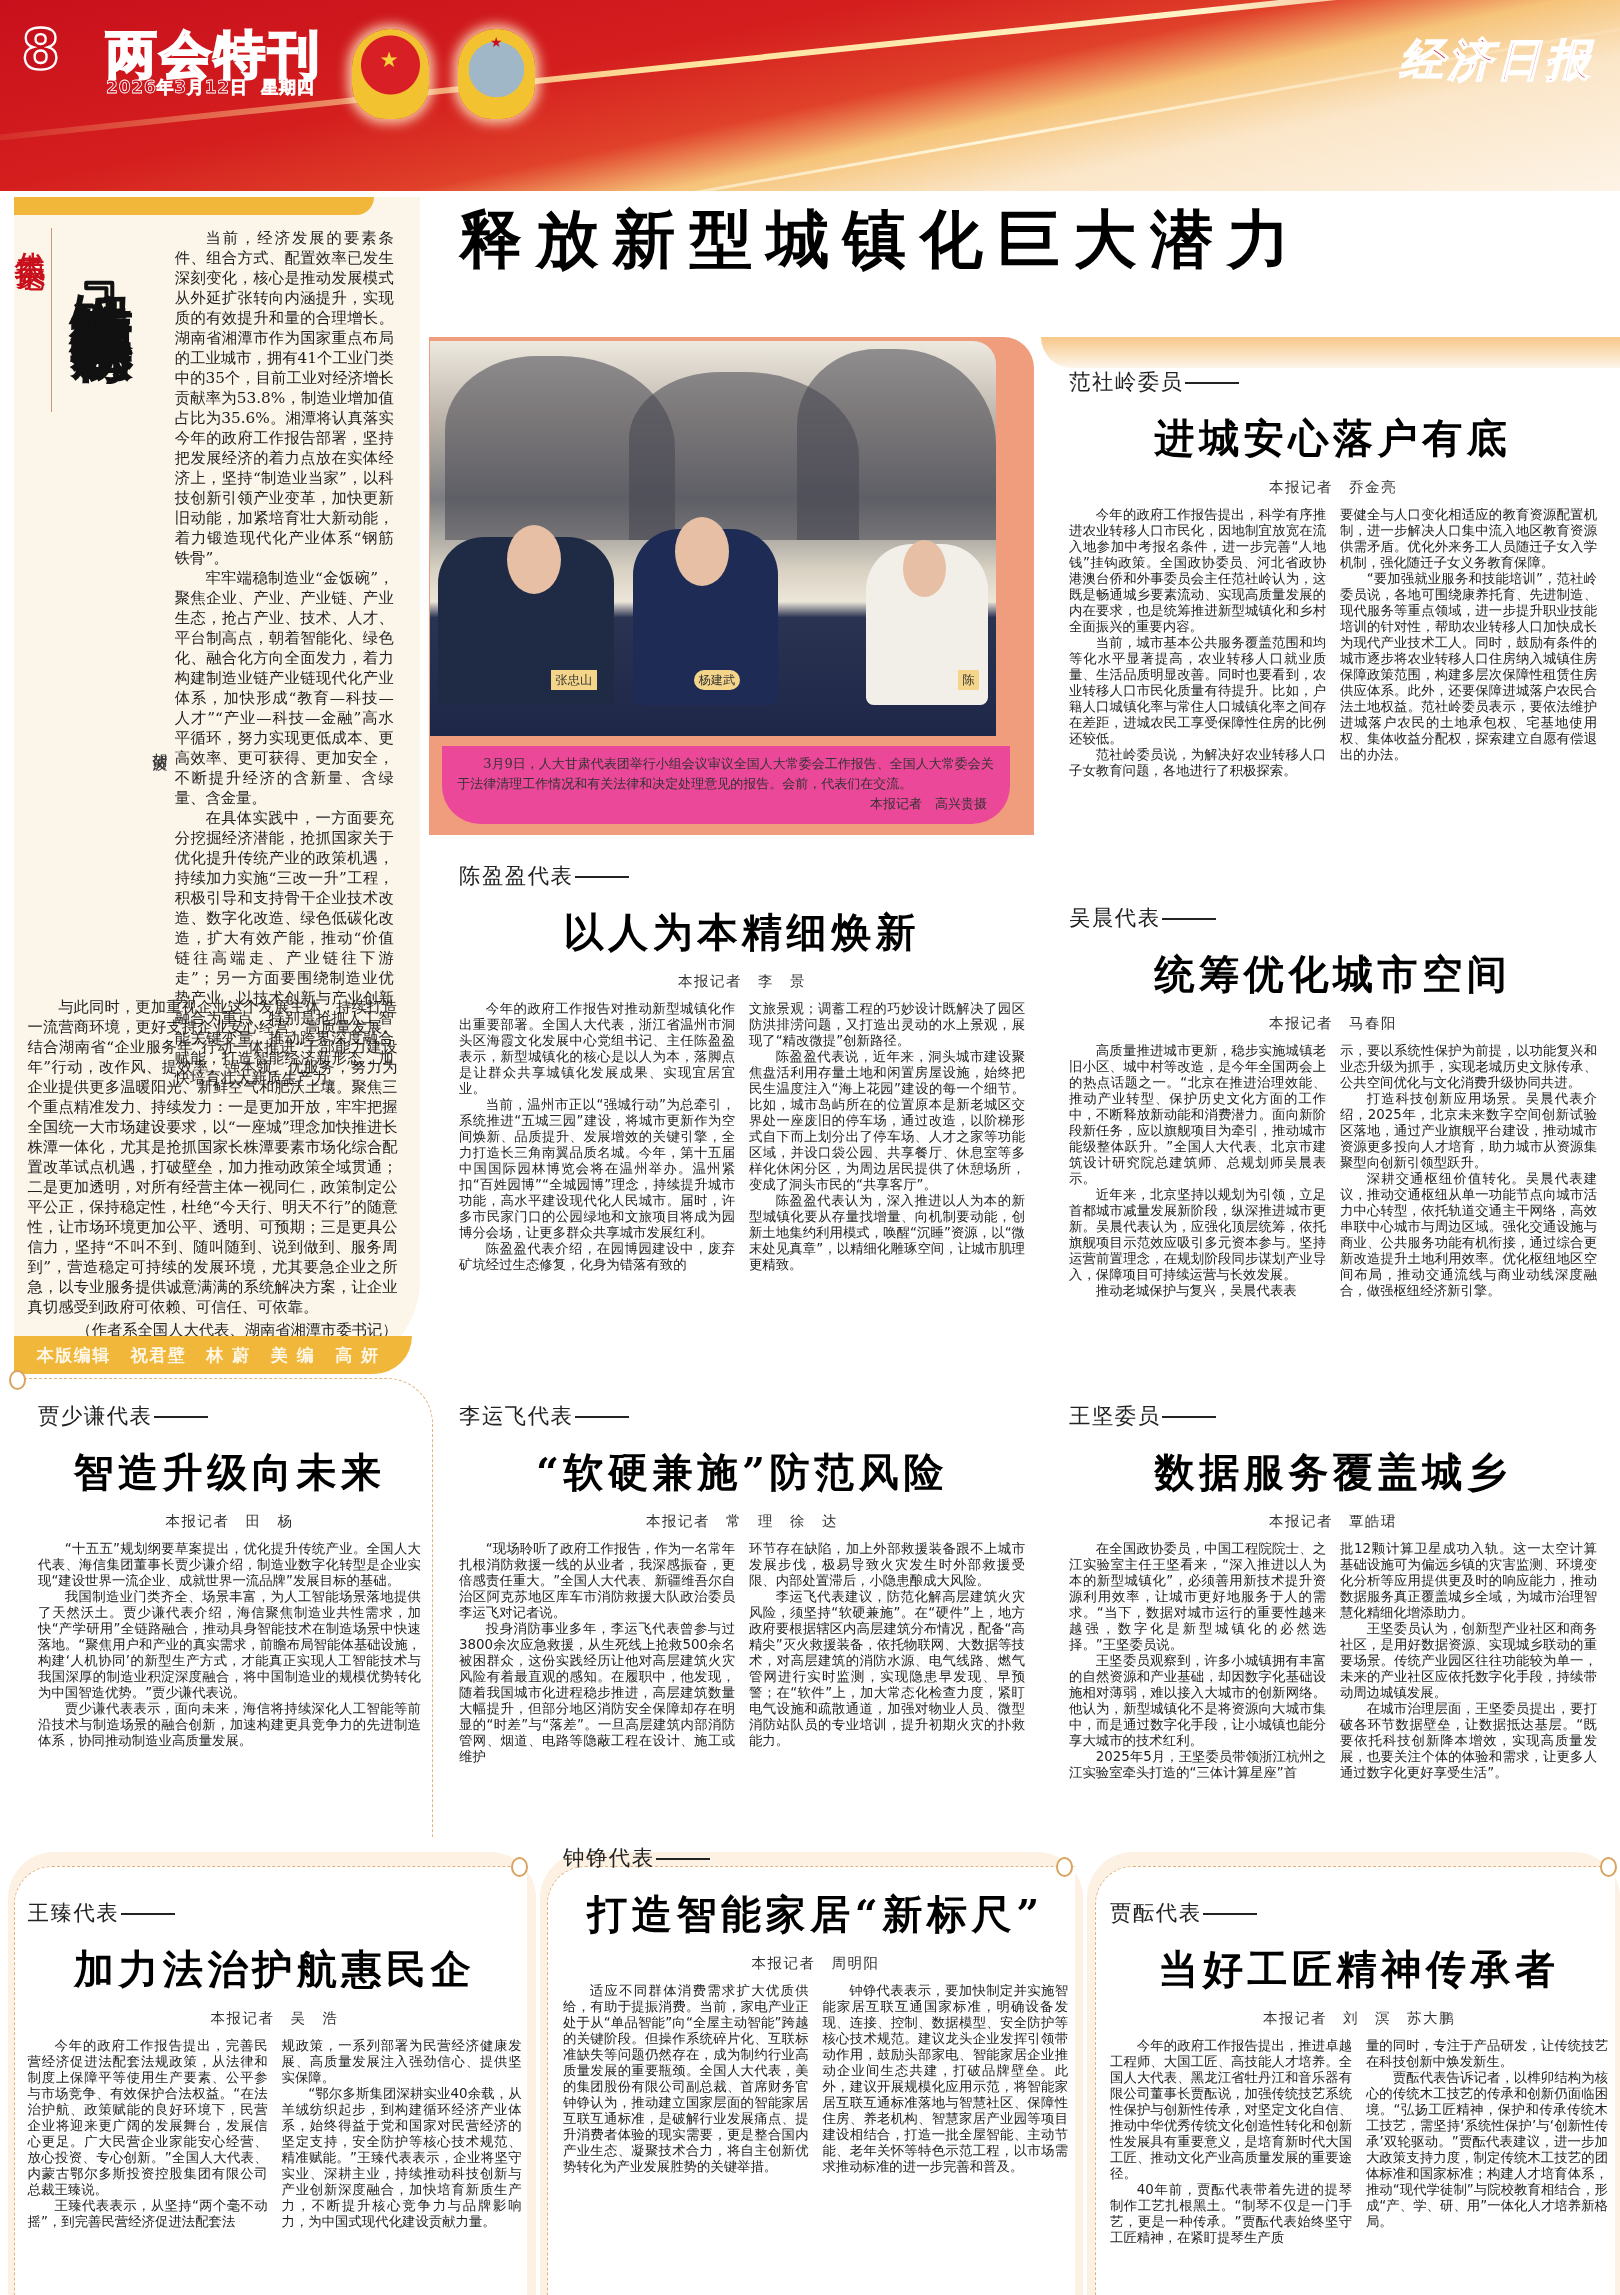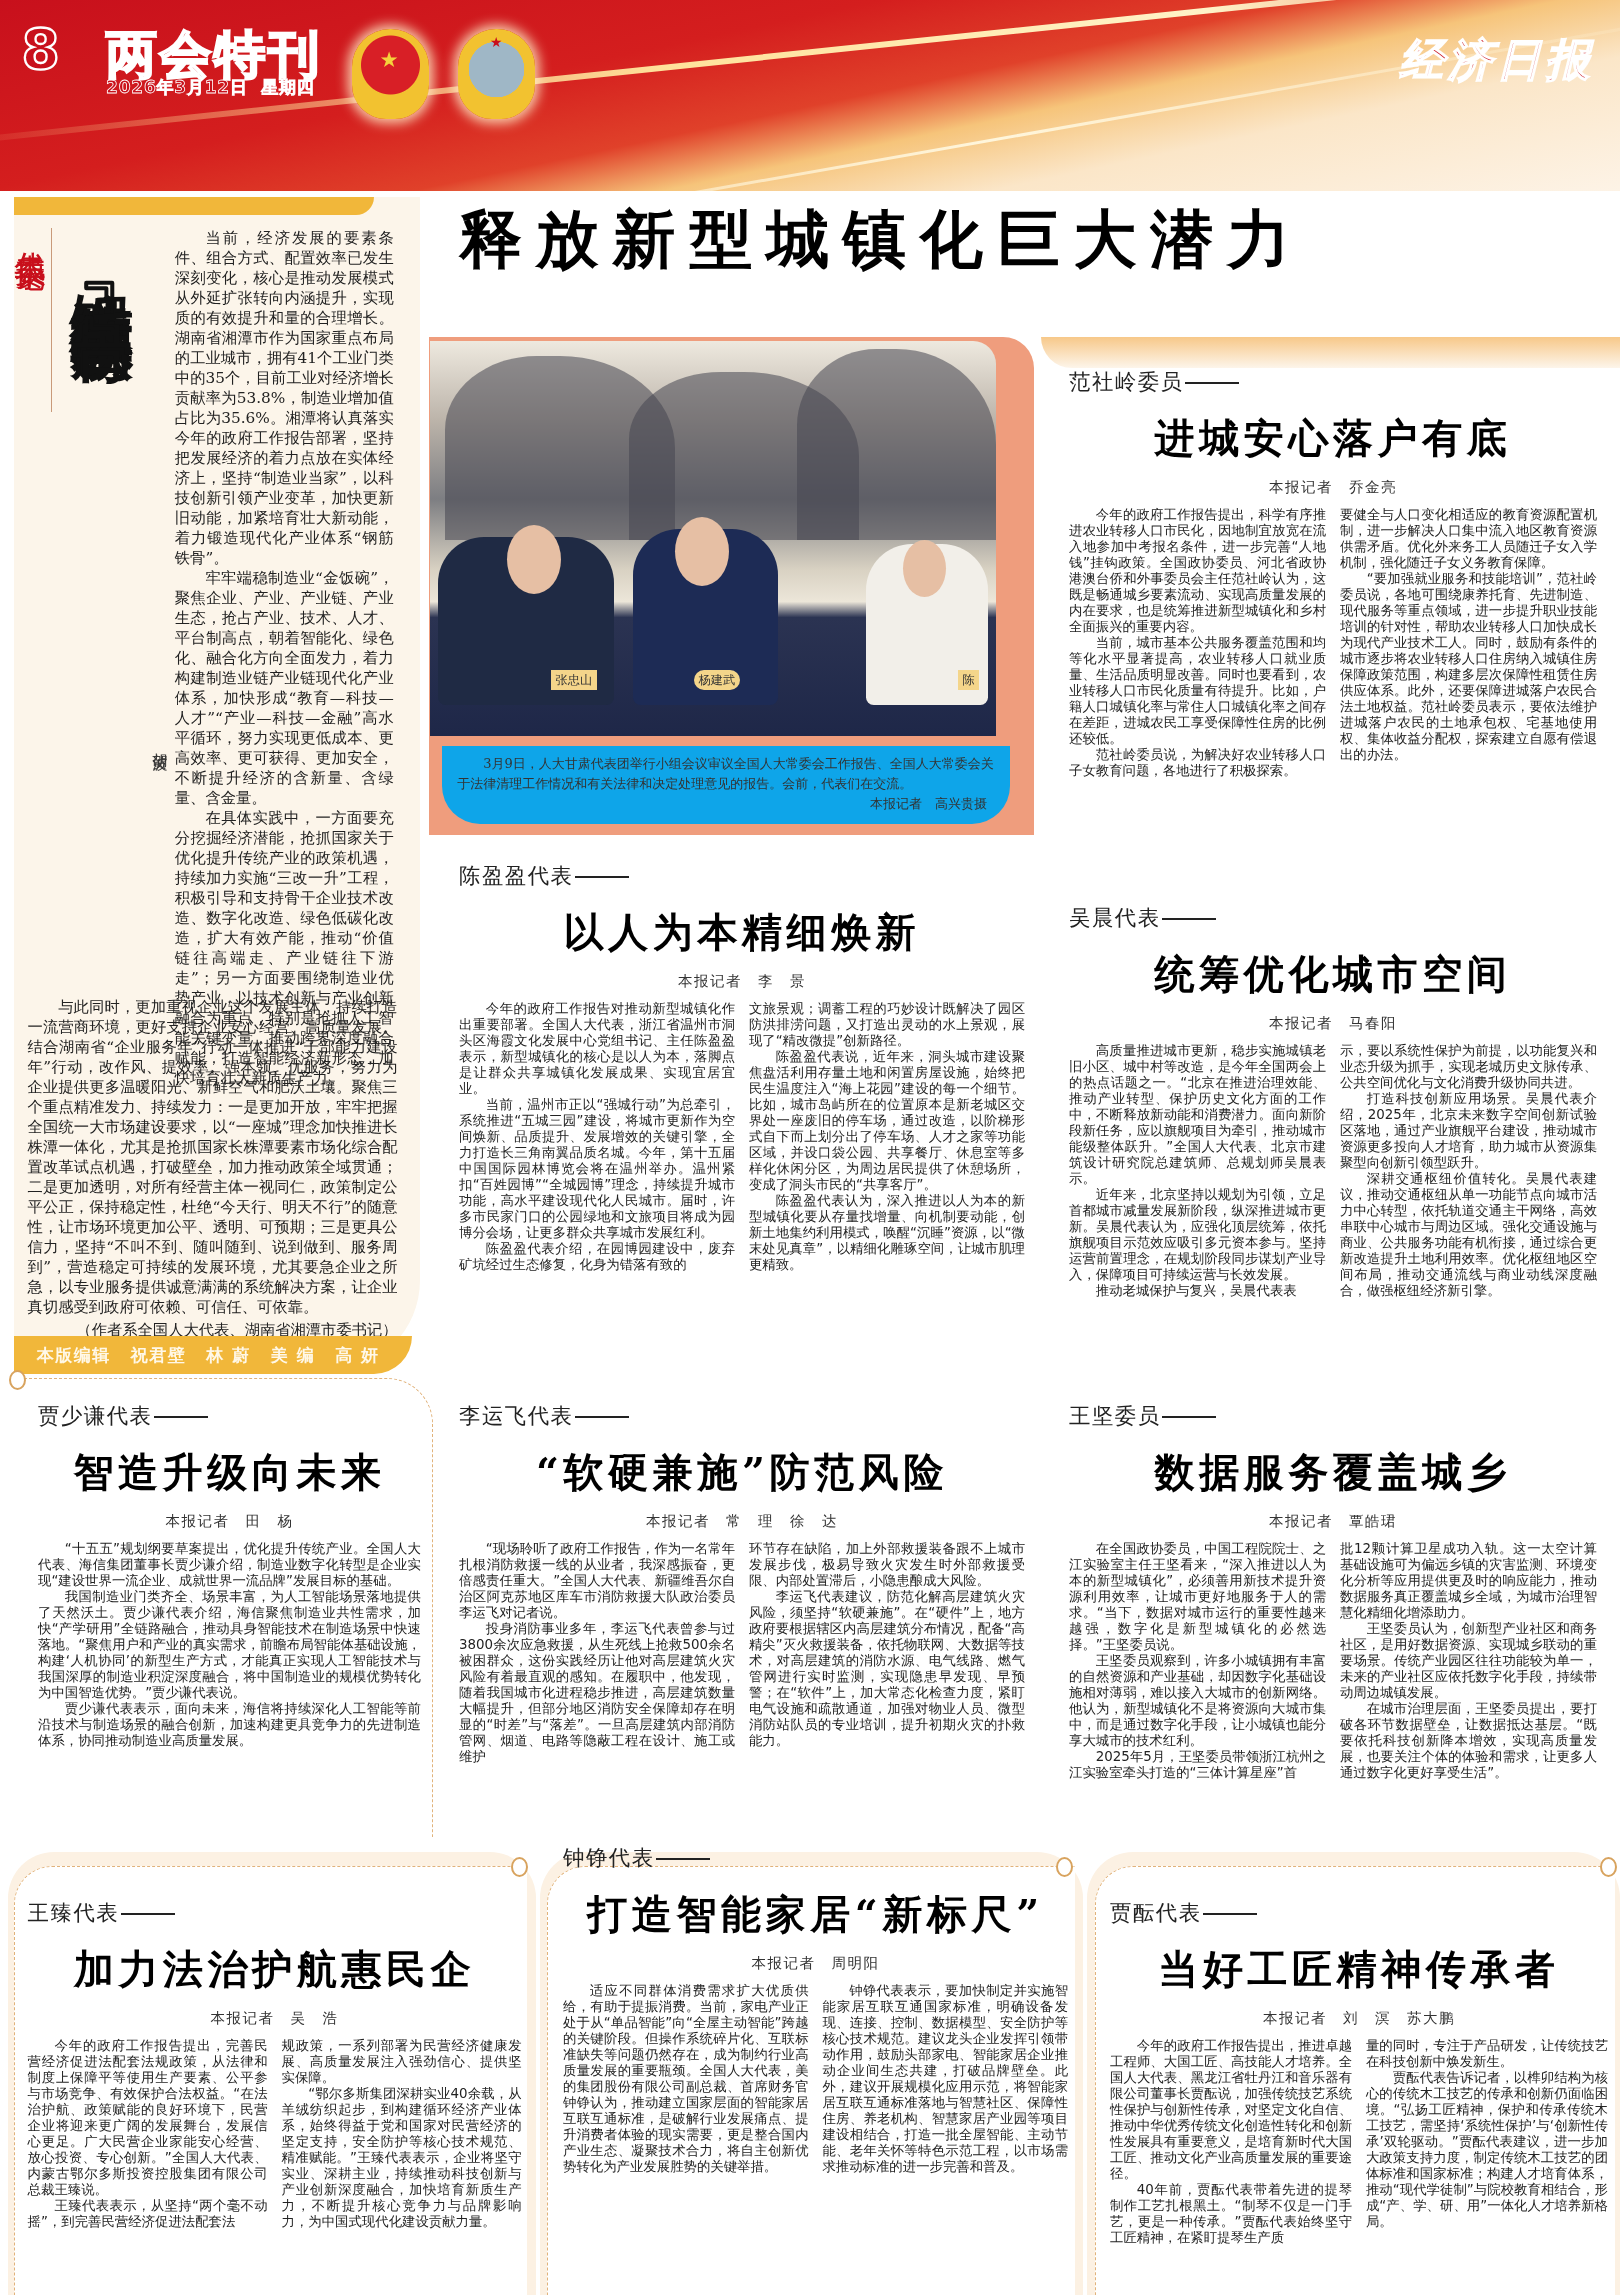--- a/index.html
+++ b/index.html
@@ -37,21 +37,21 @@
   .main-headline { position: absolute; left: 459px; top: 197px; width: 1133px; text-align: left; font-family: "DejaVu Sans", sans-serif; font-weight: bold; font-size: 63px; letter-spacing: 13.8px; color: #000; }
 
   
   .photo-frame { position: absolute; left: 429px; top: 337px; width: 605px; height: 498px; background: #ef9d7d; border-radius: 0 31px 0 0; }
   .photo { position: absolute; left: 430px; top: 341px; width: 566px; height: 395px; border-radius: 0 23px 0 0; overflow: hidden;
     background: linear-gradient(180deg, #eee9df 0%, #bcb4aa 20%, #7d7e82 40%, #d9d2c3 58%, #ece6d9 66%, #2b3352 70%, #1e2748 100%); }
   .photo .mtn { position: absolute; border-radius: 40% 50% 0 0; background: rgba(70,70,80,0.55); }
   .photo .person { position: absolute; bottom: 31px; border-radius: 46px 46px 7.7px 7.7px; }
   .photo .head { position: absolute; border-radius: 50%; background: #e6bfa4; }
   .photo .nameplate { position: absolute; bottom: 46px; height: 20px; background: #f4d58a; font-size: 12.2px; color: #333; text-align: center; line-height: 20px; padding: 0 4.6px; }
-  .caption { position: absolute; left: 442px; top: 746px; width: 568px; height: 78px; background: #0ea5e9; border-radius: 0 0 38px 38px; padding: 7.7px 15.3px; font-size: 13px; line-height: 20px; color: #333; }
+  .caption { position: absolute; left: 442px; top: 746px; width: 568px; height: 78px; background: #ec4899; border-radius: 0 0 38px 38px; padding: 7.7px 15.3px; font-size: 13px; line-height: 20px; color: #333; }
   .caption .cap-text { text-indent: 2em; }
   .caption .cap-credit { text-align: right; padding-right: 7.7px; }
 
   
   .article { position: absolute; }
   .article .byline-name { font-size: 21.4px; color: #222; letter-spacing: 1.5px; }
   .article .byline-name::after { content: ""; display: inline-block; width: 54px; height: 1.5px; background: #222; vertical-align: middle; margin-left: 1.5px; }
   .article .headline { font-family: "DejaVu Serif", serif; font-weight: bold; font-size: 40px; letter-spacing: 4.6px; text-align: center; color: #000; margin-top: 15.3px; }
   .article .reporter { font-size: 14.5px; text-align: center; letter-spacing: 1.5px; color: #333; margin-top: 12.2px; }
   .article .cols { display: flex; gap: 13.8px; margin-top: 9.2px; }

